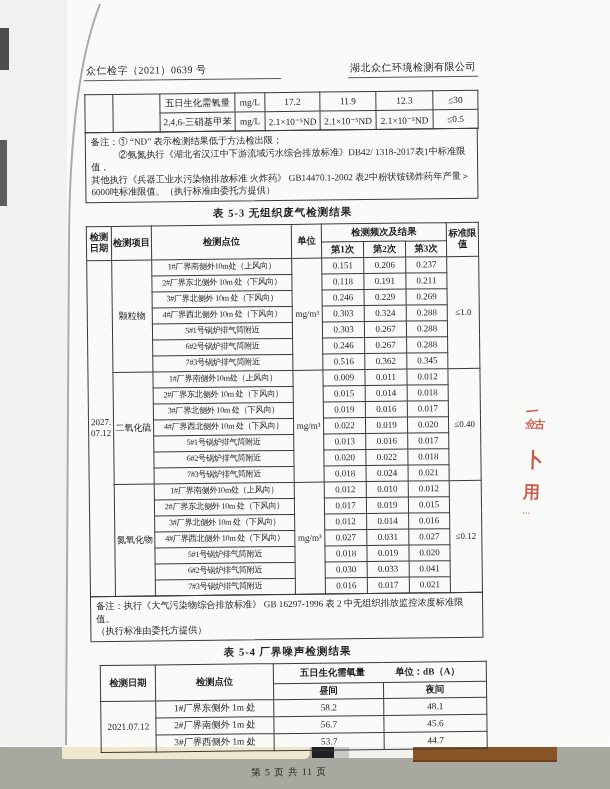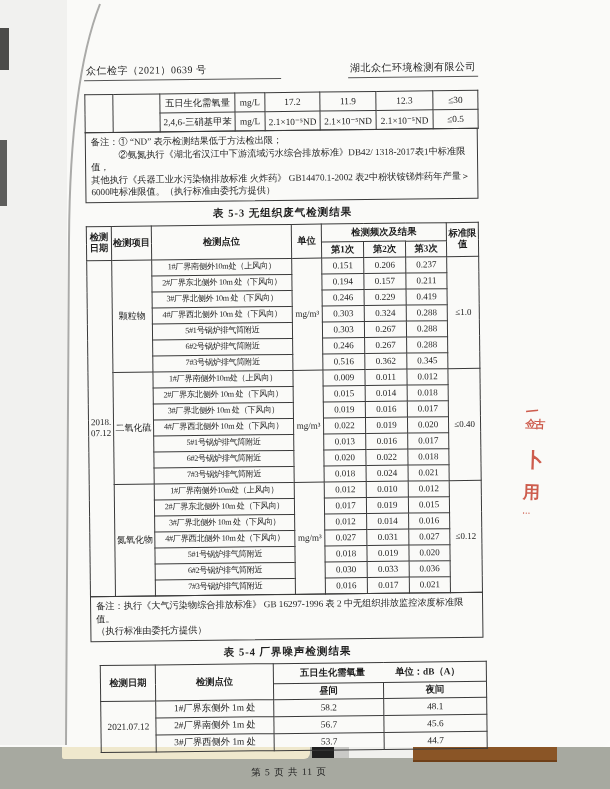--- a/index.html
+++ b/index.html
@@ -145,42 +145,42 @@
       <th rowspan="2">标准限值</th>
     </tr>
     <tr class="hr2">
       <th>第1次</th>
       <th>第2次</th>
       <th>第3次</th>
     </tr>
 
     <tr>
       <td rowspan="21" class="date2">
-        <span>2018.</span>
+        <span>2027.</span>
         <span>07.12</span>
       </td>
       <td rowspan="7">颗粒物</td>
       <td class="pt">1#厂界南侧外10m处（上风向）</td>
       <td rowspan="7">mg/m³</td>
       <td>0.151</td>
       <td>0.206</td>
       <td>0.237</td>
       <td rowspan="7">≤1.0</td>
     </tr>
     <tr>
       <td class="pt">2#厂界东北侧外 10m 处（下风向）</td>
-      <td>0.194</td>
-      <td>0.157</td>
+      <td>0.118</td>
+      <td>0.191</td>
       <td>0.211</td>
     </tr>
     <tr>
       <td class="pt">3#厂界北侧外 10m 处（下风向）</td>
       <td>0.246</td>
       <td>0.229</td>
-      <td>0.419</td>
+      <td>0.269</td>
     </tr>
     <tr>
       <td class="pt">4#厂界西北侧外 10m 处（下风向）</td>
       <td>0.303</td>
       <td>0.324</td>
       <td>0.288</td>
     </tr>
     <tr>
       <td class="pt">5#1号锅炉排气筒附近</td>
       <td>0.303</td>
@@ -276,21 +276,21 @@
     <tr>
       <td class="pt">5#1号锅炉排气筒附近</td>
       <td>0.018</td>
       <td>0.019</td>
       <td>0.020</td>
     </tr>
     <tr>
       <td class="pt">6#2号锅炉排气筒附近</td>
       <td>0.030</td>
       <td>0.033</td>
-      <td>0.036</td>
+      <td>0.041</td>
     </tr>
     <tr>
       <td class="pt">7#3号锅炉排气筒附近</td>
       <td>0.016</td>
       <td>0.017</td>
       <td>0.021</td>
     </tr>
   </tbody>
     </table>
 

